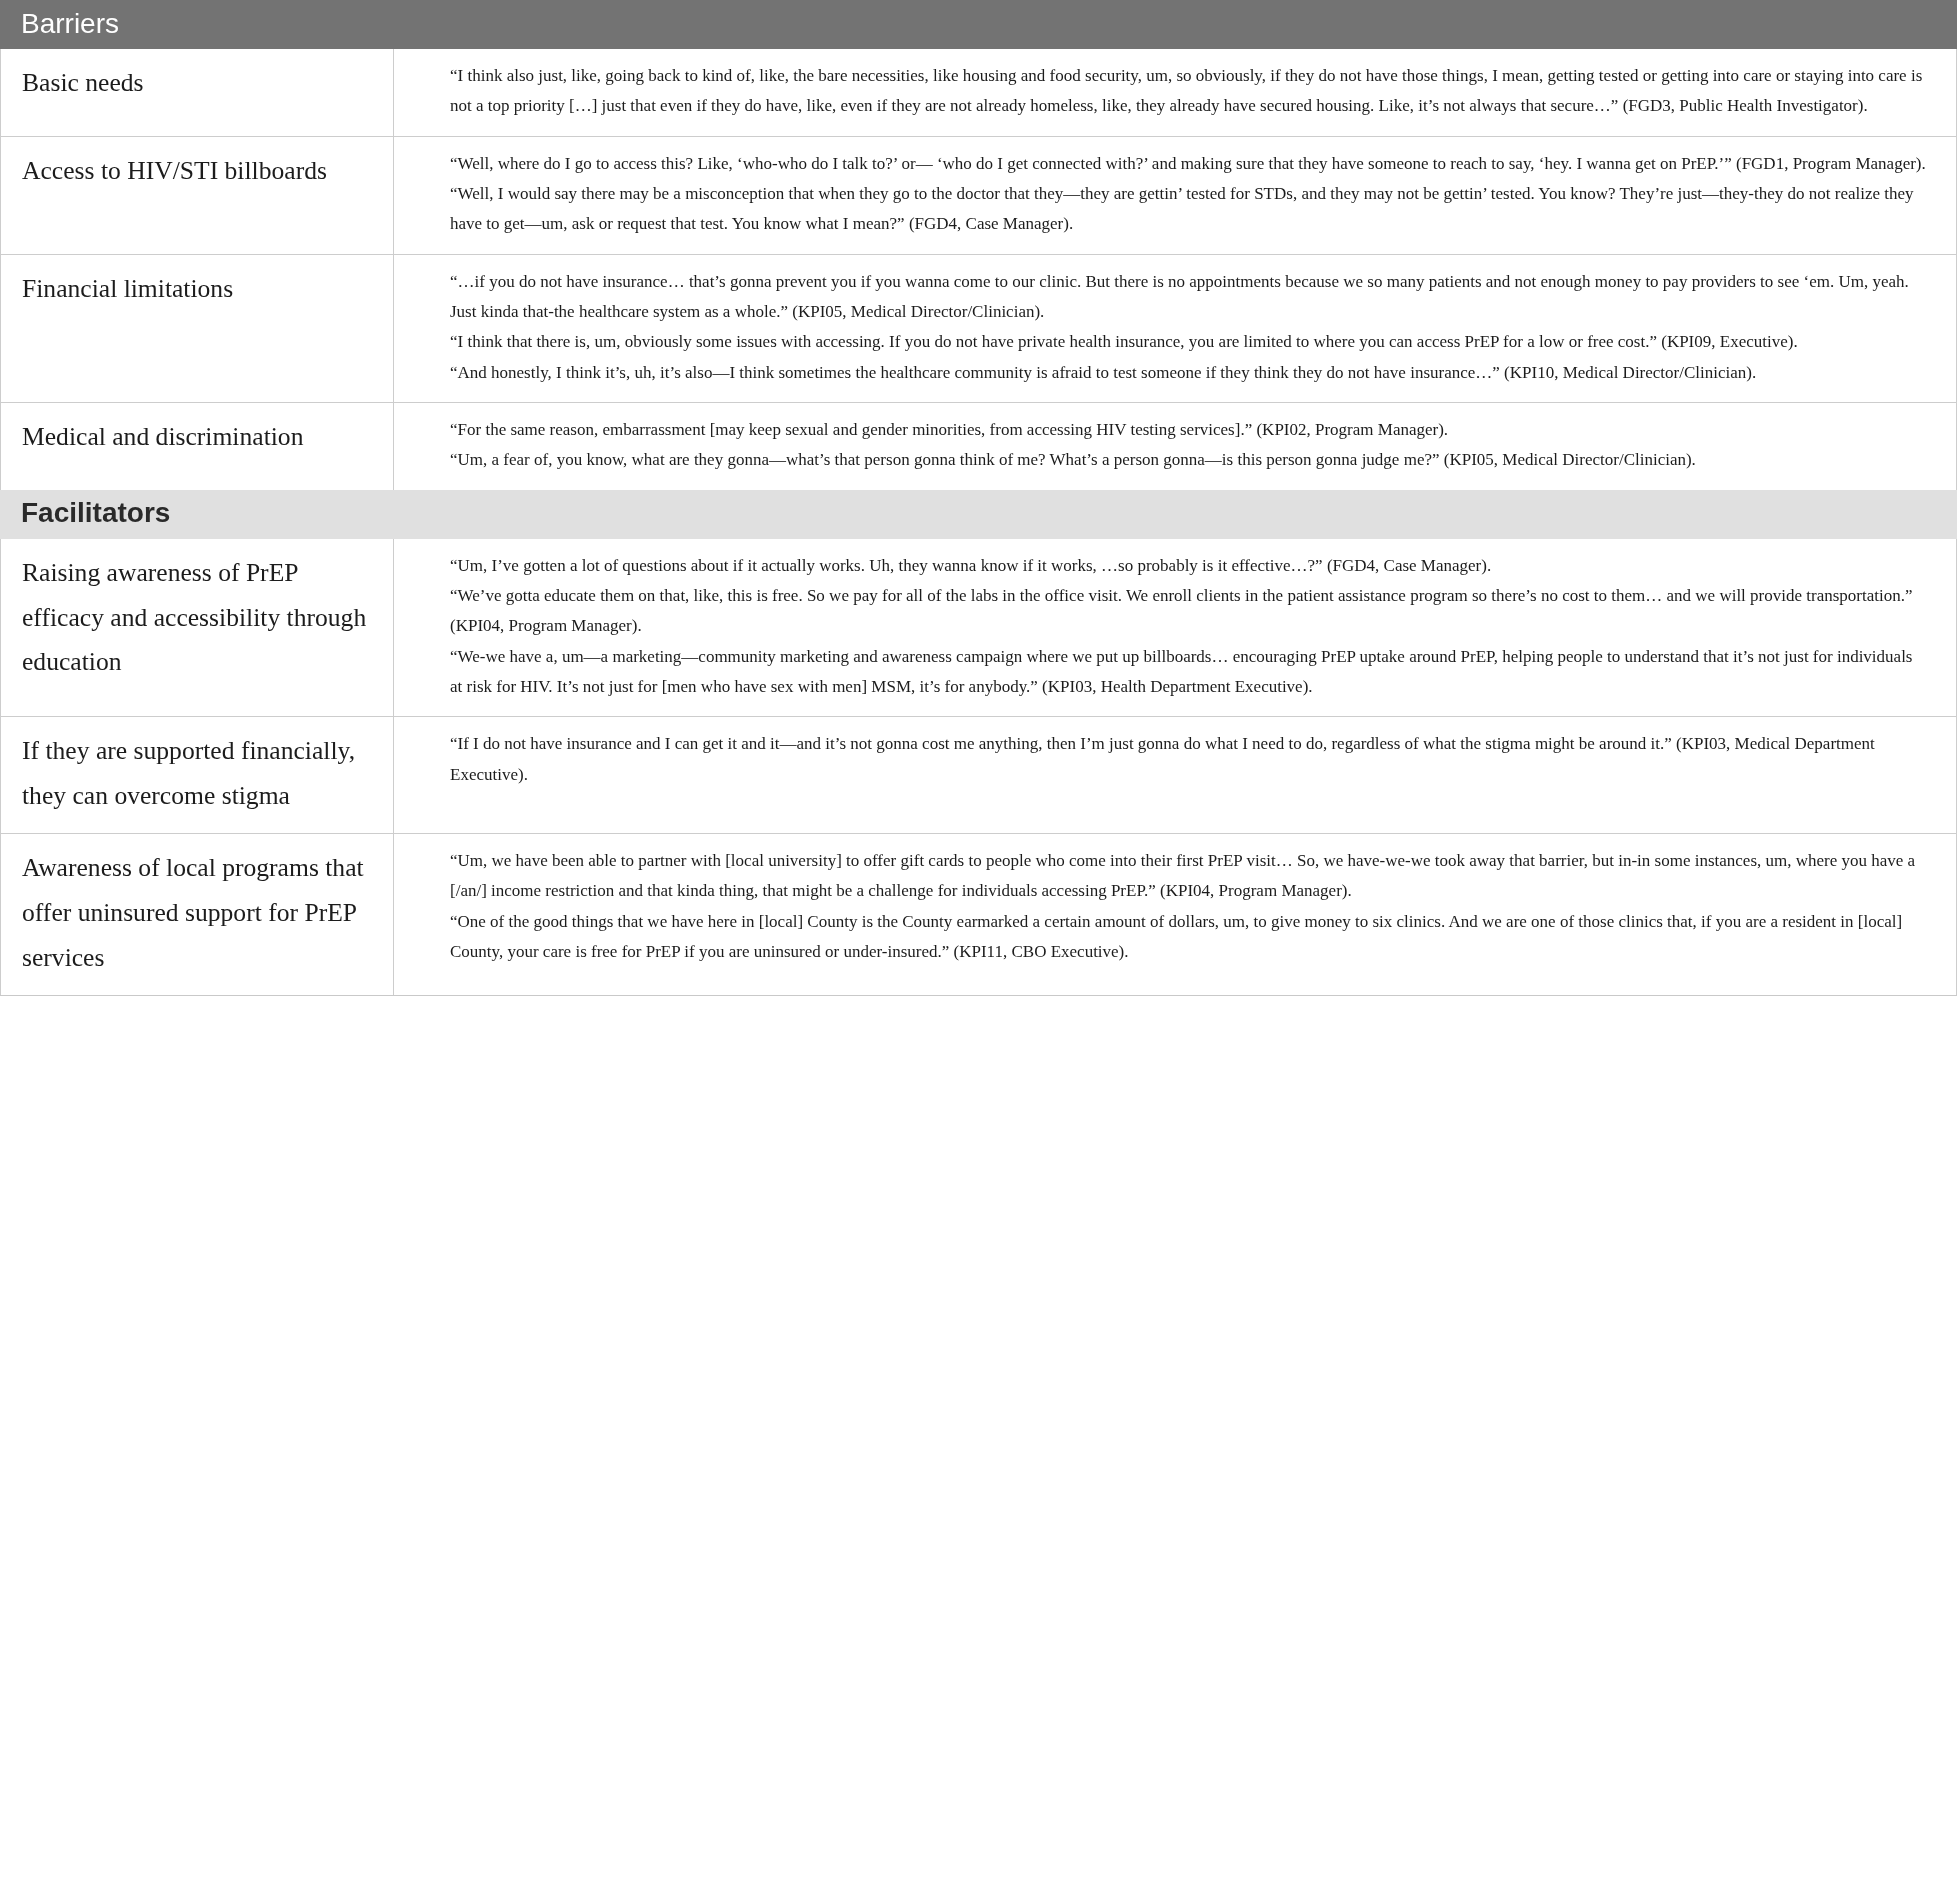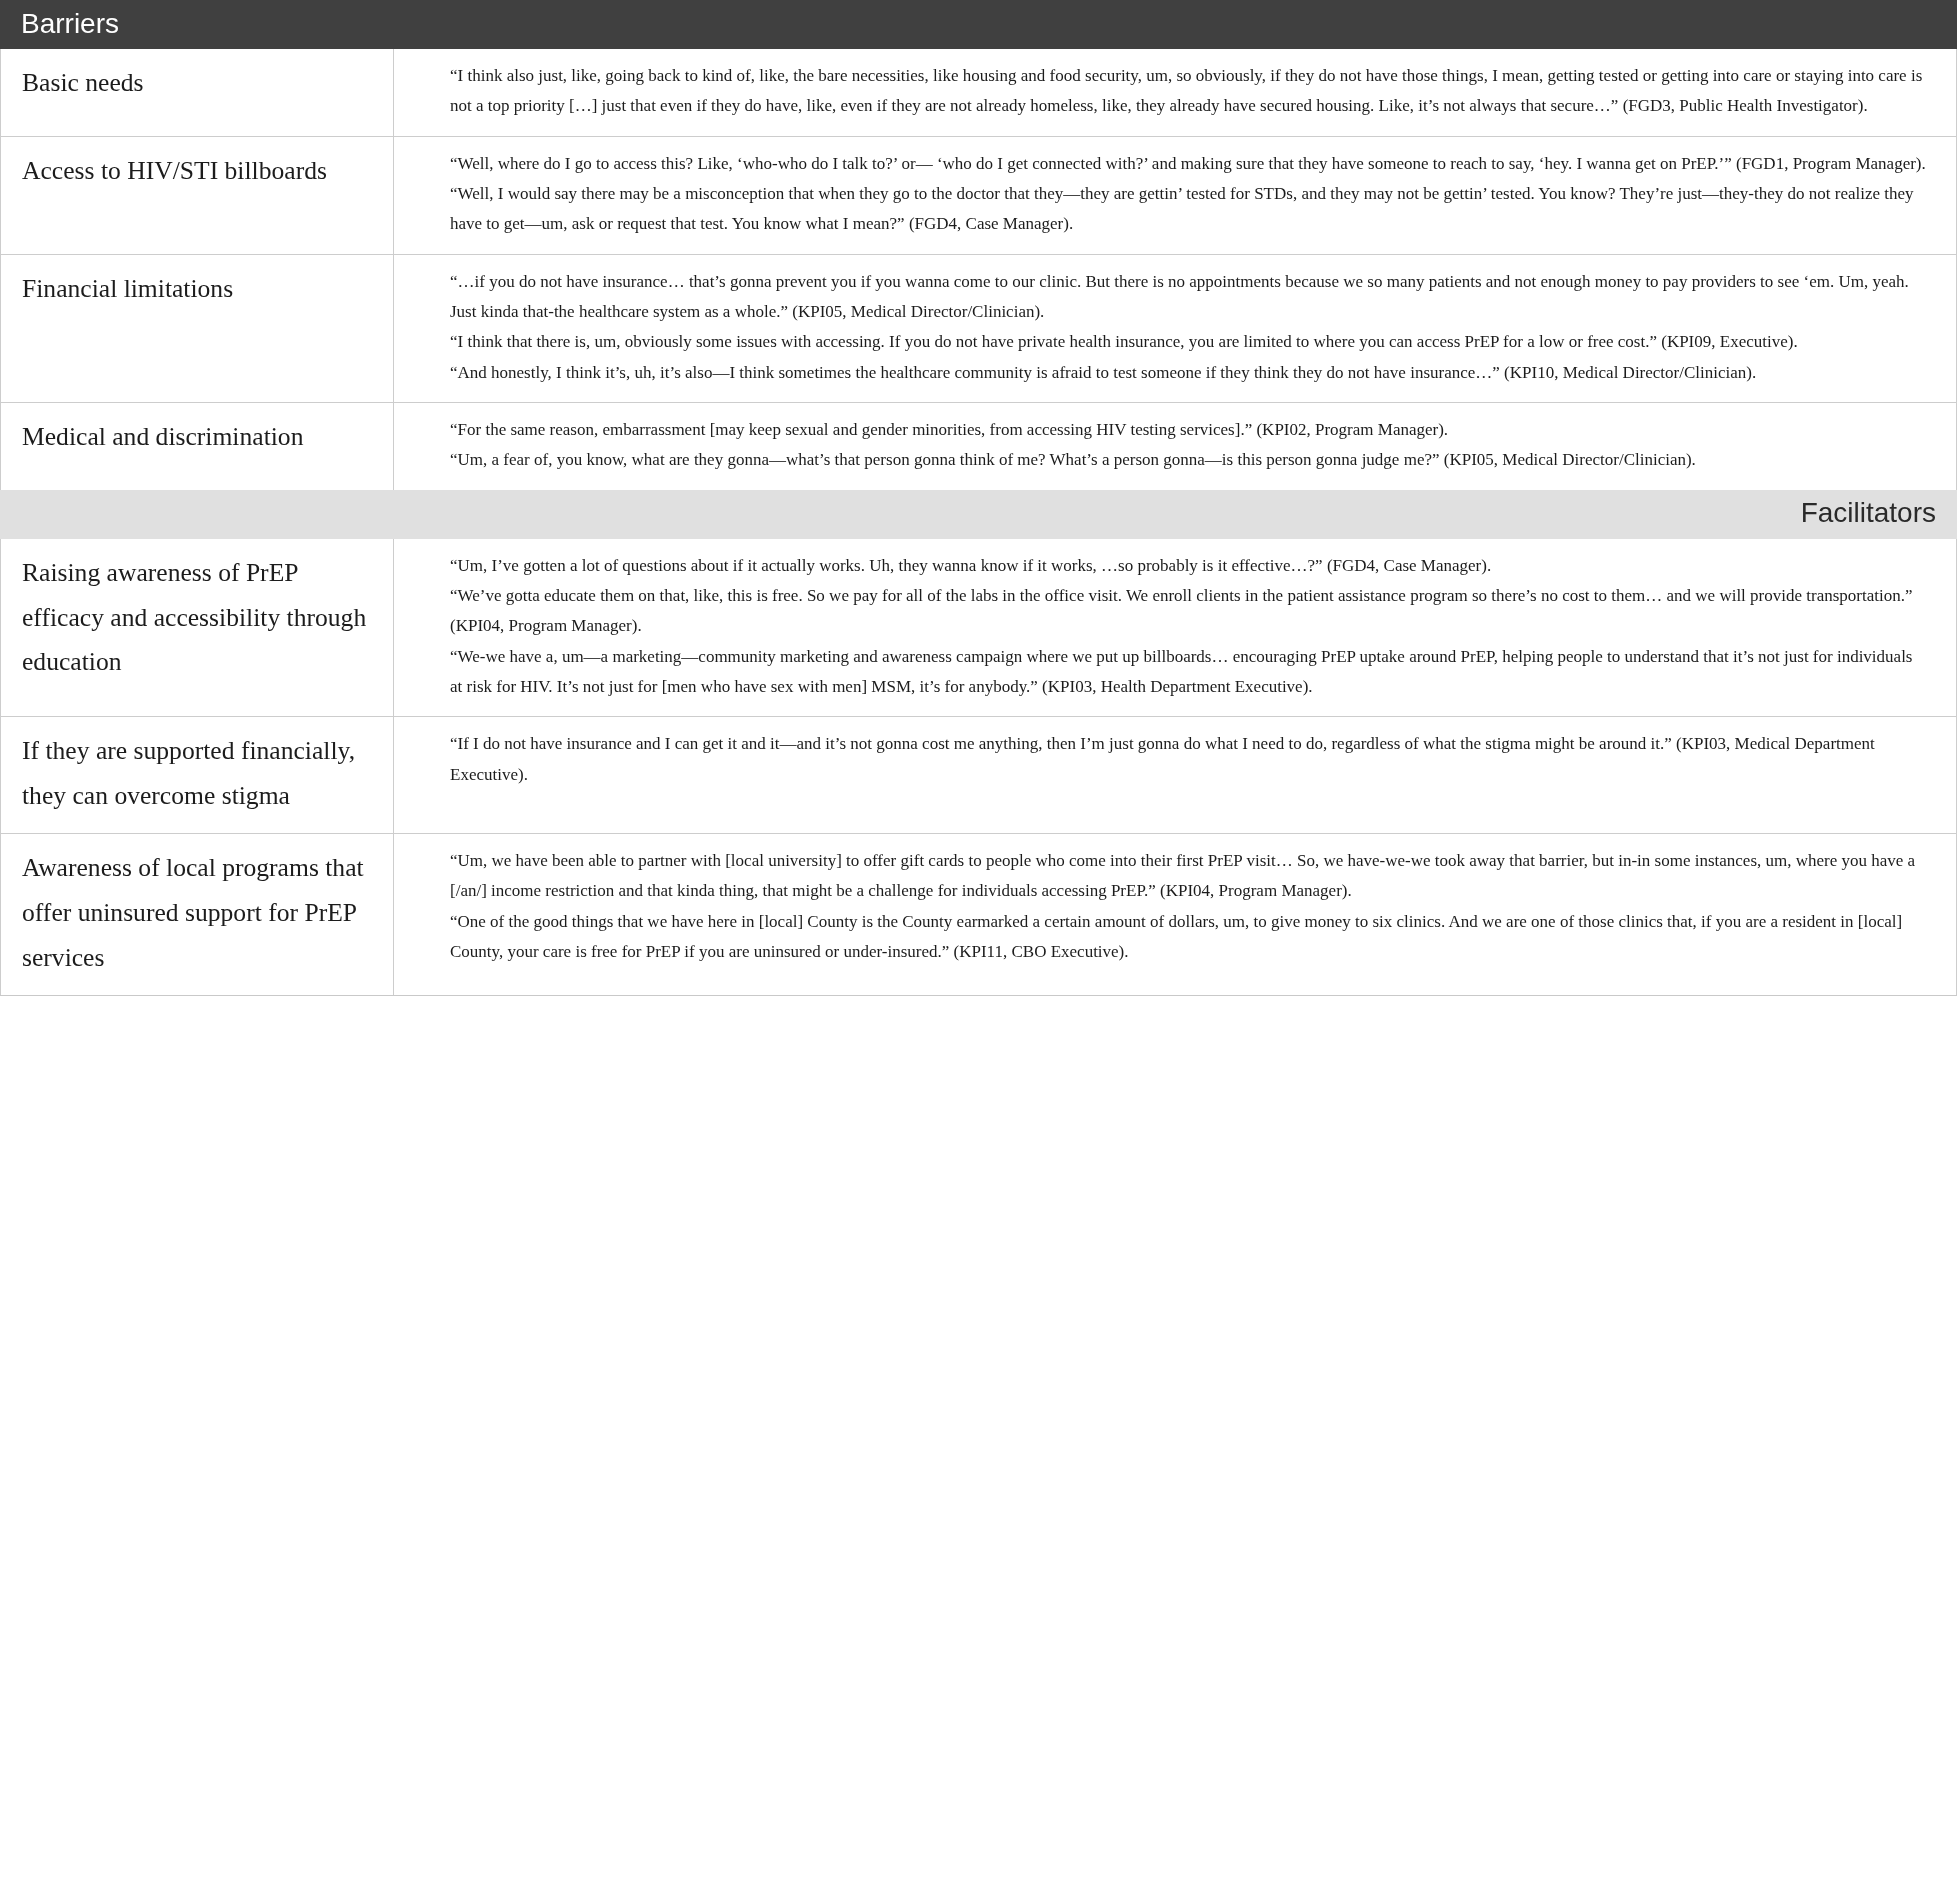--- a/index.html
+++ b/index.html
@@ -15,28 +15,27 @@
     color: #1c1c1c;
     border-bottom: 1.9px solid #c9c9c9;
   }
   .section-header {
     font-family: "Liberation Sans", "DejaVu Sans", sans-serif;
     font-size: 28px;
     padding: 8.5px 21px 9.5px 21px;
     line-height: 1.1;
   }
   .section-header.dark {
-    background: #404040;
+    background: #737373;
     color: #ffffff;
   }
   .section-header.light {
     background: #e0e0e0;
     color: #2a2a2a;
-    font-weight: 400;
-    text-align: right;
+    font-weight: 700;
   }
   .rows {
     border-left: 0.9px solid #cdcdcd;
     border-right: 0.9px solid #cdcdcd;
   }
   .row {
     display: flex;
     align-items: stretch;
     gap: 28px;
   }

